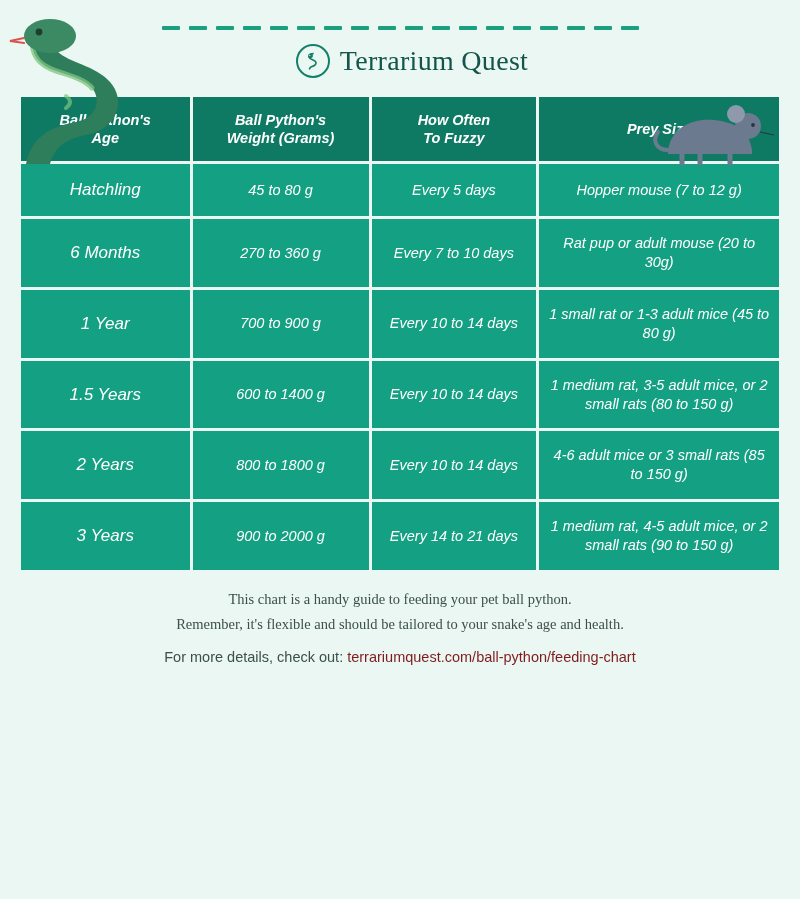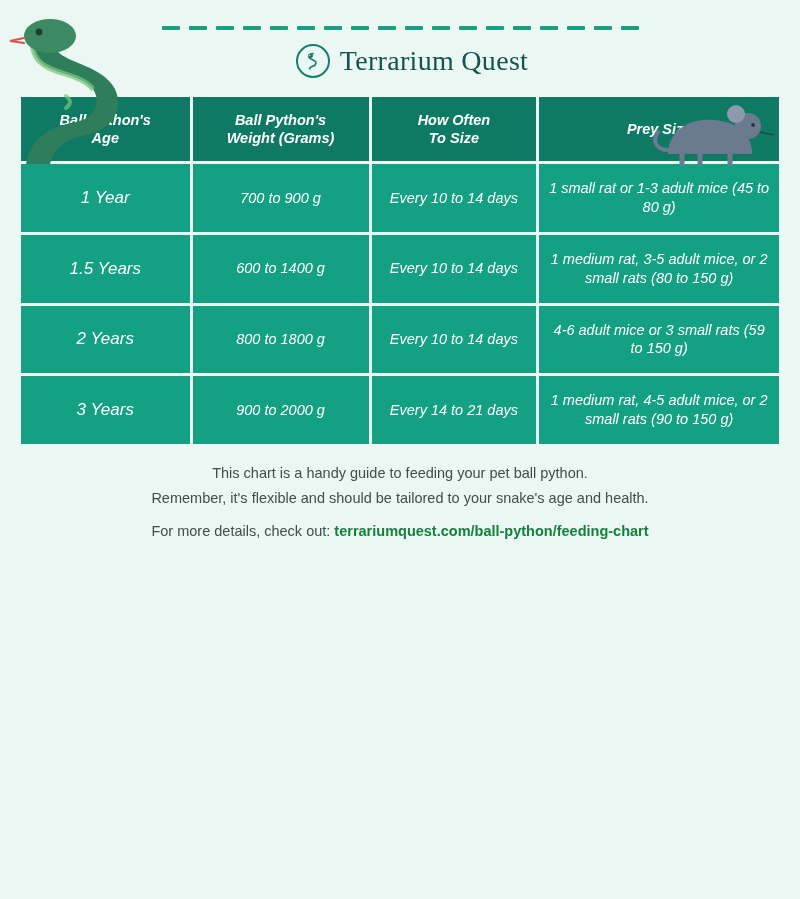--- a/index.html
+++ b/index.html
@@ -134,29 +134,30 @@
   
   .footer {
     text-align: center;
     padding: 16px 30px 0 30px;
   }
   .footer p {
     margin: 0 0 4px 0;
     font-size: 14.5px;
     color: #3d4f4a;
     line-height: 1.45;
+    font-family: Liberation Serif, serif;
   }
   .footer .cta {
     margin-top: 14px;
     font-size: 14.5px;
     color: #3d4f4a;
   }
   .footer .cta b {
-    color: #15803d;
-    font-weight: bold;
+    color: #7f1d1d;
+    font-weight: normal;
   }
 </style>
 </head>
 <body>
 
 <div class="page">
 
   <div class="snake-art">
     <svg viewBox="0 0 120 150" width="120" height="150" aria-hidden="true">
       <path d="M52 12 C26 12 20 34 34 48 C46 60 74 60 86 74 C96 86 90 104 70 108 C44 113 26 122 20 150 L44 150 C50 128 66 124 84 120 C112 113 120 86 104 68 C90 52 62 48 52 38 C46 32 48 22 60 22 Z" fill="#2e7d5b"></path>
@@ -228,45 +229,57 @@
           <th>
             <div>Ball Python's</div>
             <div>Age</div>
           </th>
           <th>
             <div>Ball Python's</div>
             <div>Weight (Grams)</div>
           </th>
           <th>
             <div>How Often</div>
-            <div>To Size</div>
+            <div>To Fuzzy</div>
           </th>
           <th>
             <div>Prey Size</div>
           </th>
         </tr>
       </thead>
       <tbody>
+        <tr>
+          <td class="age">Hatchling</td>
+          <td>45 to 80 g</td>
+          <td>Every 5 days</td>
+          <td>Hopper mouse (7 to 12 g)</td>
+        </tr>
+        <tr>
+          <td class="age">6 Months</td>
+          <td>270 to 360 g</td>
+          <td>Every 7 to 10 days</td>
+          <td>Rat pup or adult mouse (20 to 30g)</td>
+        </tr>
         <tr>
           <td class="age">1 Year</td>
           <td>700 to 900 g</td>
           <td>Every 10 to 14 days</td>
           <td>1 small rat or 1-3 adult mice (45 to 80 g)</td>
         </tr>
         <tr>
           <td class="age">1.5 Years</td>
           <td>600 to 1400 g</td>
           <td>Every 10 to 14 days</td>
           <td>1 medium rat, 3-5 adult mice, or 2 small rats (80 to 150 g)</td>
         </tr>
         <tr>
           <td class="age">2 Years</td>
           <td>800 to 1800 g</td>
           <td>Every 10 to 14 days</td>
-          <td>4-6 adult mice or 3 small rats (59 to 150 g)</td>
+          <td>4-6 adult mice or 3 small rats (85 to 150 g)</td>
         </tr>
         <tr>
           <td class="age">3 Years</td>
           <td>900 to 2000 g</td>
           <td>Every 14 to 21 days</td>
           <td>1 medium rat, 4-5 adult mice, or 2 small rats (90 to 150 g)</td>
         </tr>
       </tbody>
     </table>
   </div>

